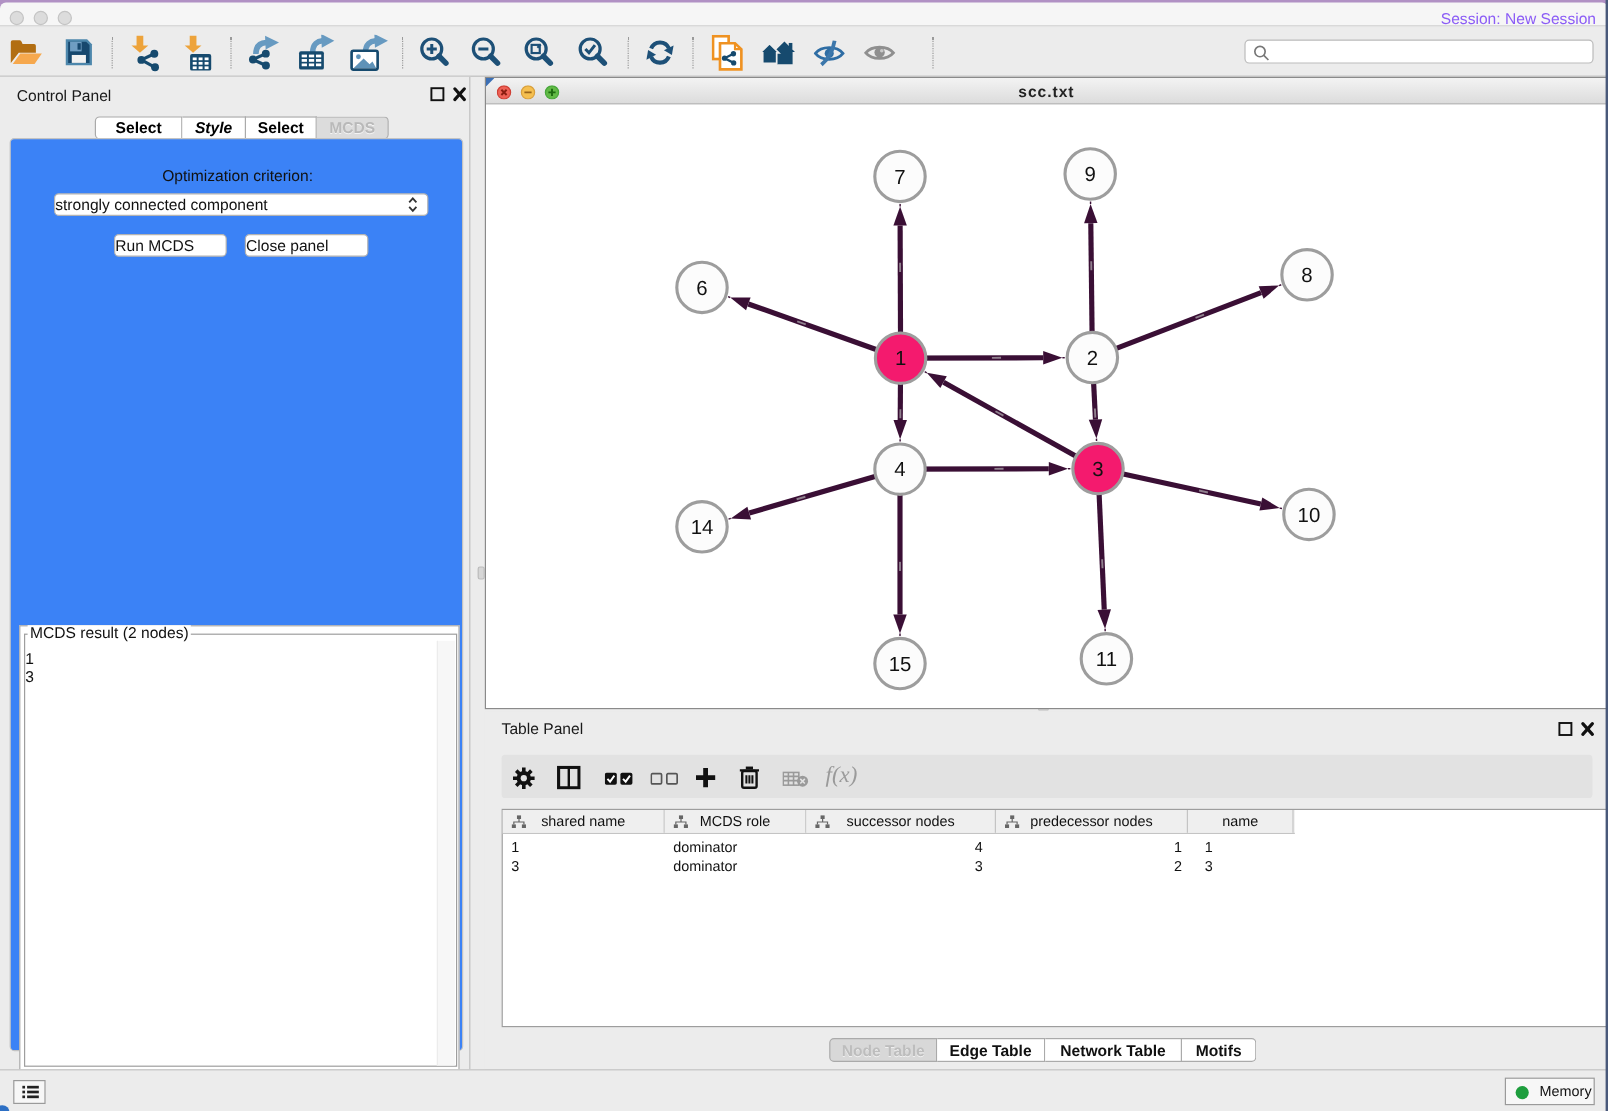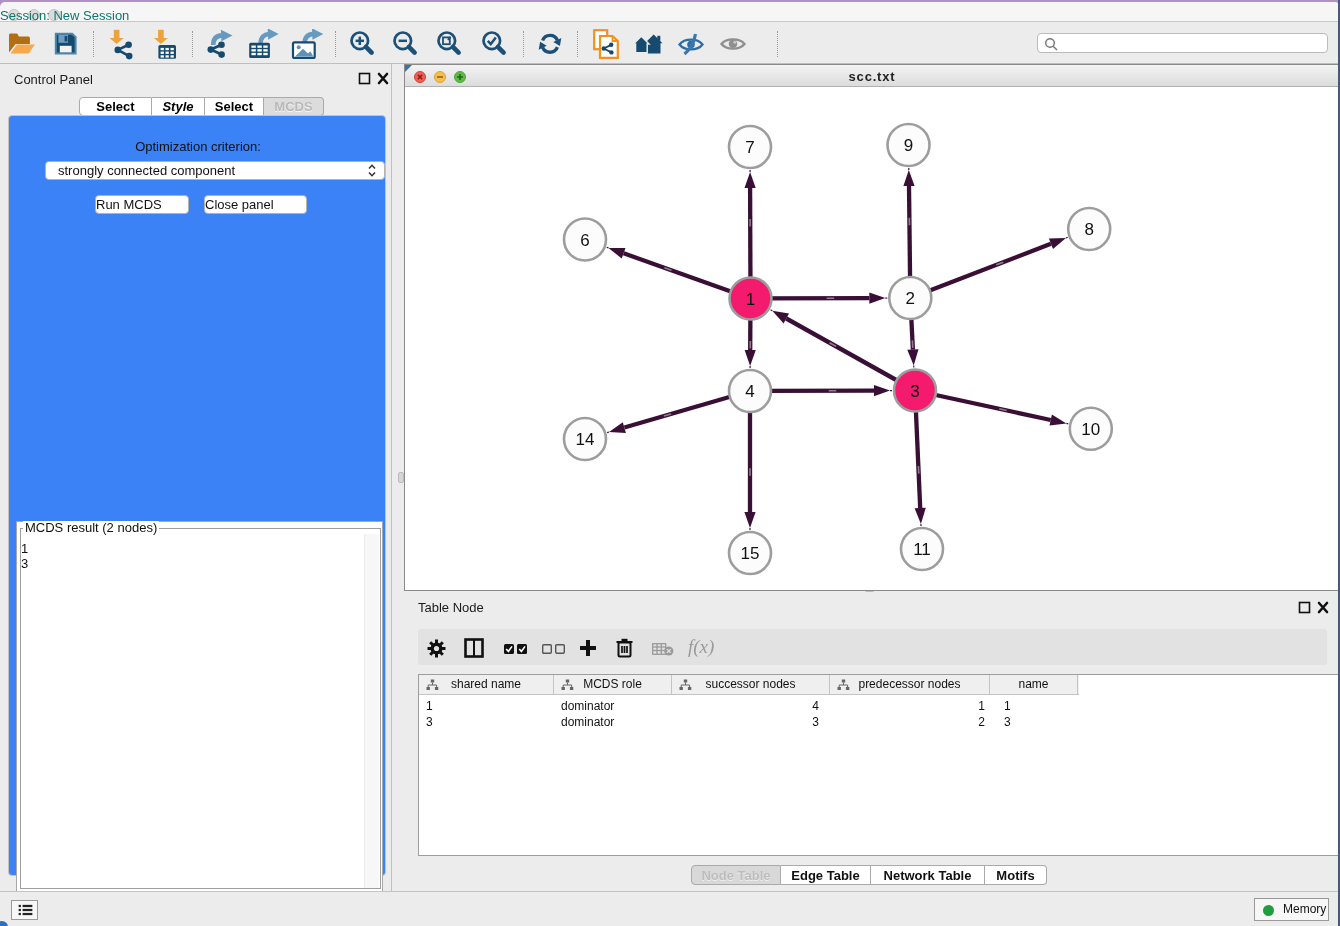--- a/index.html
+++ b/index.html
@@ -4,38 +4,38 @@
 <style>
 * { margin:0; padding:0; box-sizing:border-box; }
 html,body { width:1340px; height:926px; overflow:hidden; }
 body { font-family:"Liberation Sans", sans-serif; position:relative; background:#ececec; }
 .abs { position:absolute; }
 
 
 #topstrip { left:0; top:0; width:1340px; height:12px; background:#b191c4; }
 #titlebar { left:0; top:2px; width:1340px; height:20px; background:#f6f6f6; border-bottom:1px solid #c9c9c9; border-radius:5px 5px 0 0; }
 .tl { position:absolute; top:7px; width:12px; height:12px; border-radius:50%; background:#dcdcdc; border:1px solid #c4c4c4; }
-#titletext { left:0; top:6px; width:1330px; text-align:left; font-size:13px; color:#0f766e; }
+#titletext { left:0; top:6px; width:1330px; text-align:right; font-size:13px; color:#8b5cf6; }
 
 
 #toolbar { left:0; top:23px; width:1340px; height:41px; background:#ececec; border-bottom:1px solid #bfbfbf; }
 .tbsep { position:absolute; top:8px; height:26px; width:0; border-left:1px dotted #9a9a9a; }
 .tbico { position:absolute; top:5px; }
 #searchbox { left:1037px; top:10px; width:291px; height:20px; background:#fff; border:1px solid #bbb; border-radius:4px; }
 
 
 #cpanel { left:0; top:64px; width:392px; height:829px; background:#ececec; border-right:1px solid #c0c0c0; }
 #cptitle { left:14px; top:8px; font-size:13px; color:#1a1a1a; }
 .tabrow { position:absolute; display:flex; }
 .tab { font-size:13px; font-weight:bold; height:19px; line-height:18px; background:#fff; border:1px solid #aaa; border-left:none; color:#000; text-align:center; }
 .tab.first { border-left:1px solid #aaa; border-radius:4px 0 0 4px; }
 .tab.sel { background:#dcdcdc; color:#b9b9b9; text-shadow:0 1px 0 #f4f4f4; border-radius:0 4px 4px 0; }
 #cpbox { left:8px; top:51px; width:378px; height:761px; background:#3b82f6; border:1px solid #c3c3c3; border-radius:4px; }
 #optlabel { left:0; top:23px; width:378px; text-align:center; font-size:13px; color:#111; }
-#dropdown { left:36px; top:45px; width:340px; height:19px; background:#fff; border:1px solid #b2b2b2; border-radius:4px; font-size:13px; line-height:17px; padding-left:12px; color:#111; }
+#dropdown { left:36px; top:45px; width:312px; height:19px; background:#fff; border:1px solid #b2b2b2; border-radius:4px; font-size:13px; line-height:17px; color:#111; }
 .btn { position:absolute; height:19px; background:#fff; border:1px solid #b2b2b2; border-radius:4px; font-size:13px; text-align:left; line-height:17px; color:#111; }
 #resultbox { left:7px; top:377px; width:367px; height:373px; background:#fff; border:1px solid #a8a8a8;margin-top:28px; }
 #resulttitle { left:6px; top:-1px; background:#fff; padding:0 2px; font-size:13px; line-height:14px; color:#111; }
 
 
 
 #netwin { left:404px; top:64px; width:936px; height:527px; background:#fff; border:1px solid #8a8a8a; }
 #nettitle { left:0; top:0; width:934px; height:22px; background:linear-gradient(#f3f3f3,#dcdcdc); border-bottom:1px solid #b0b0b0; }
 #netname { left:0; top:4px; width:934px; text-align:center; font-size:13px; font-weight:bold; letter-spacing:0.8px; color:#222; }
 #netcanvas { left:0; top:23px; width:934px; height:502px; background:#fff; }
@@ -324,21 +324,21 @@
 <text x="685.8" y="346.7" text-anchor="middle" font-size="17" fill="#111" font-family="Liberation Sans, sans-serif">10</text>
 <circle cx="345.0" cy="465.0" r="21" fill="#fcfcfc" stroke="#9d9d9d" stroke-width="2.6"></circle>
 <text x="345.0" y="471.0" text-anchor="middle" font-size="17" fill="#111" font-family="Liberation Sans, sans-serif">15</text>
 <circle cx="517.0" cy="461.0" r="21" fill="#fcfcfc" stroke="#9d9d9d" stroke-width="2.6"></circle>
 <text x="517.0" y="467.0" text-anchor="middle" font-size="17" fill="#111" font-family="Liberation Sans, sans-serif">11</text>
 </svg>
     </div>
 </div>
 
 <div class="abs" id="tpanel">
-    <div class="abs" id="tptitle">Table Node</div>
+    <div class="abs" id="tptitle">Table Panel</div>
 <svg class="abs" style="left:894px;top:8px" width="32" height="13" viewBox="0 0 32 13">
       <rect x="1.5" y="1.5" width="10" height="10" fill="none" stroke="#111" stroke-width="1.6"></rect>
       <path d="M21 2 L29 11 M29 2 L21 11" stroke="#111" stroke-width="2.6" stroke-linecap="round"></path>
     </svg>
 <div class="abs" id="ttoolbar"></div>
 <svg class="abs" style="left:23px;top:46px" width="19" height="19" viewBox="0 0 19 19">
       <g fill="#111">
         <circle cx="9.5" cy="9.5" r="6"></circle>
         <g stroke="#111" stroke-width="3">
           <line x1="9.5" y1="0.5" x2="9.5" y2="18.5"></line>

